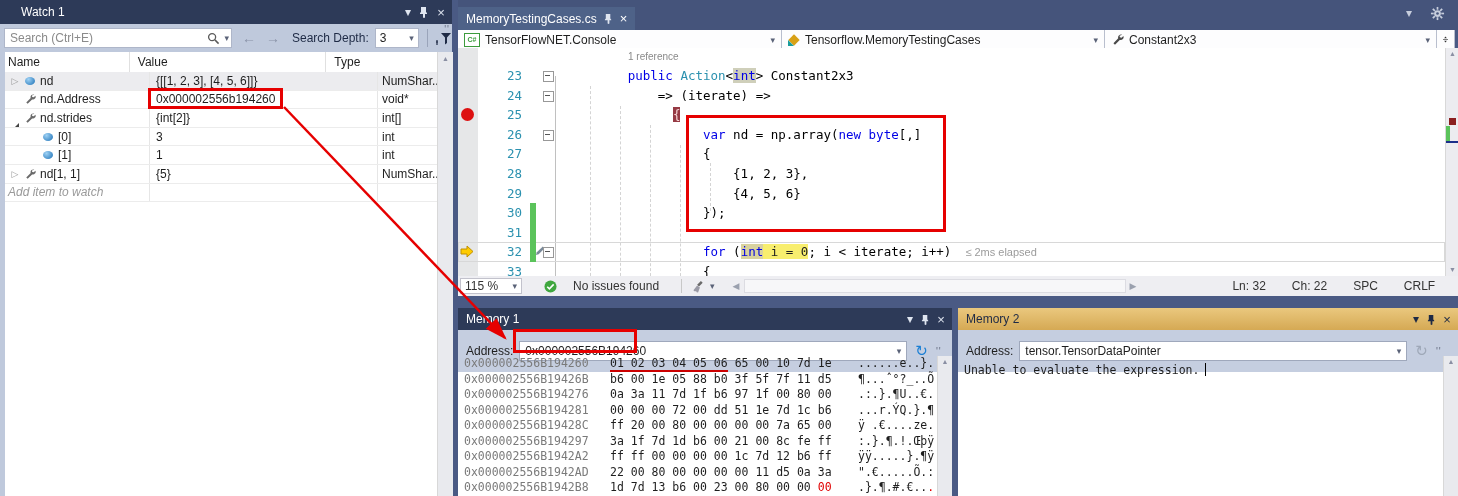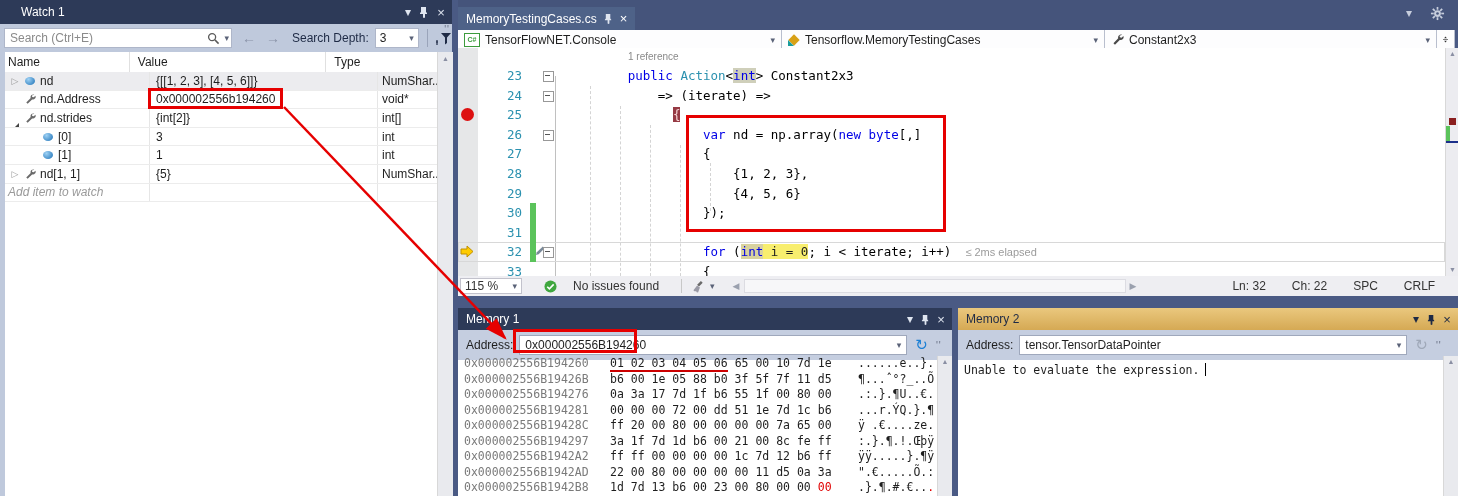--- a/index.html
+++ b/index.html
@@ -93,21 +93,21 @@
   .ebsep{width:1px;height:14px;background:#c8c8c8;margin-left:22px;}
   .hsb{height:12px;background:#f7f7f9;border:1px solid #dcdce2;}
   .statusitem{margin-left:26px;}
 
   
   .mempanel{top:308px;height:188px;background:#fff;}
   #mem1{left:458px;width:494px;}
   #mem2{left:958px;width:500px;}
   .mtitle{position:absolute;left:0;top:0;right:0;height:22px;background:#2d3a58;color:#fff;display:flex;align-items:center;padding-left:8px;}
   .mtitle.focus{background:linear-gradient(#eac87e,#d5a954);color:#1e2a45;}
-  .maddr{position:absolute;left:0;top:22px;right:0;height:30px;background:#c5cee0;display:flex;align-items:center;}
+  .maddr{position:absolute;left:0;top:22px;right:0;height:42px;background:#c5cee0;display:flex;align-items:center;}
   .maddr .albl{margin-left:8px;}
   .ainput{height:20px;background:#fff;border:1px solid #9fa8bc;display:flex;align-items:center;padding:0 5px;box-sizing:border-box;justify-content:space-between;}
   .refresh{font-size:15px;color:#1b7fd4;margin-left:8px;cursor:pointer;}
   .refresh.dis{color:#9fa8b8;}
   .ovf{color:#6a7285;font-size:10px;letter-spacing:1px;margin-left:8px;cursor:pointer;}
   .memrows{position:absolute;left:0;top:48px;right:14px;font-family:"DejaVu Sans Mono","Liberation Mono",monospace;font-size:11.5px;}
   .mem-row{position:relative;height:15.5px;line-height:15.5px;white-space:pre;}
   .mem-row .addr{position:absolute;left:6px;color:#7a7a7a;}
   .mem-row .hex{position:absolute;left:152px;}
   .mem-row .ascii{position:absolute;left:400px;}
@@ -455,21 +455,21 @@
       <div class="ainput" style="width:388px;margin-left:6px;">
         <span>0x000002556B194260</span>
         <span class="ddv">▾</span>
       </div>
       <span class="refresh">↻</span>
       <span class="ovf">''</span>
     </div>
     <div class="memrows" id="mem1rows">
         <div class="mem-row"><span class="addr">0x000002556B194260</span><span class="hex"><span class="seg-u">01 02 03 04 05 06</span><span> 65 00 10 7d 1e</span></span><span class="ascii"><span>......e..}.</span></span></div>
         <div class="mem-row"><span class="addr">0x000002556B19426B</span><span class="hex"><span>b6 00 1e 05 88 b0 3f 5f 7f 11 d5</span></span><span class="ascii"><span>¶...ˆ°?_..Õ</span></span></div>
-        <div class="mem-row"><span class="addr">0x000002556B194276</span><span class="hex"><span>0a 3a 17 7d 1f b6 55 1f 00 80 00</span></span><span class="ascii"><span>.:.}.¶U..€.</span></span></div>
+        <div class="mem-row"><span class="addr">0x000002556B194276</span><span class="hex"><span>0a 3a 11 7d 1f b6 97 1f 00 80 00</span></span><span class="ascii"><span>.:.}.¶U..€.</span></span></div>
         <div class="mem-row"><span class="addr">0x000002556B194281</span><span class="hex"><span>00 00 00 72 00 dd 51 1e 7d 1c b6</span></span><span class="ascii"><span>...r.ÝQ.}.¶</span></span></div>
         <div class="mem-row"><span class="addr">0x000002556B19428C</span><span class="hex"><span>ff 20 00 80 00 00 00 00 7a 65 00</span></span><span class="ascii"><span>ÿ .€....ze.</span></span></div>
         <div class="mem-row"><span class="addr">0x000002556B194297</span><span class="hex"><span>3a 1f 7d 1d b6 00 21 00 8c fe ff</span></span><span class="ascii"><span>:.}.¶.!.Œþÿ</span></span></div>
         <div class="mem-row"><span class="addr">0x000002556B1942A2</span><span class="hex"><span>ff ff 00 00 00 00 1c 7d 12 b6 ff</span></span><span class="ascii"><span>ÿÿ.....}.¶ÿ</span></span></div>
         <div class="mem-row"><span class="addr">0x000002556B1942AD</span><span class="hex"><span>22 00 80 00 00 00 00 11 d5 0a 3a</span></span><span class="ascii"><span>".€.....Õ.:</span></span></div>
         <div class="mem-row"><span class="addr">0x000002556B1942B8</span><span class="hex"><span>1d 7d 13 b6 00 23 00 80 00 00 </span><span class="seg-red">00</span></span><span class="ascii"><span>.}.¶.#.€..</span><span class="seg-red">.</span></span></div>
       </div>
     <div class="mscroll">
       <span class="sbarrow" style="top:2px;width:14px;">▲</span>
     </div>

